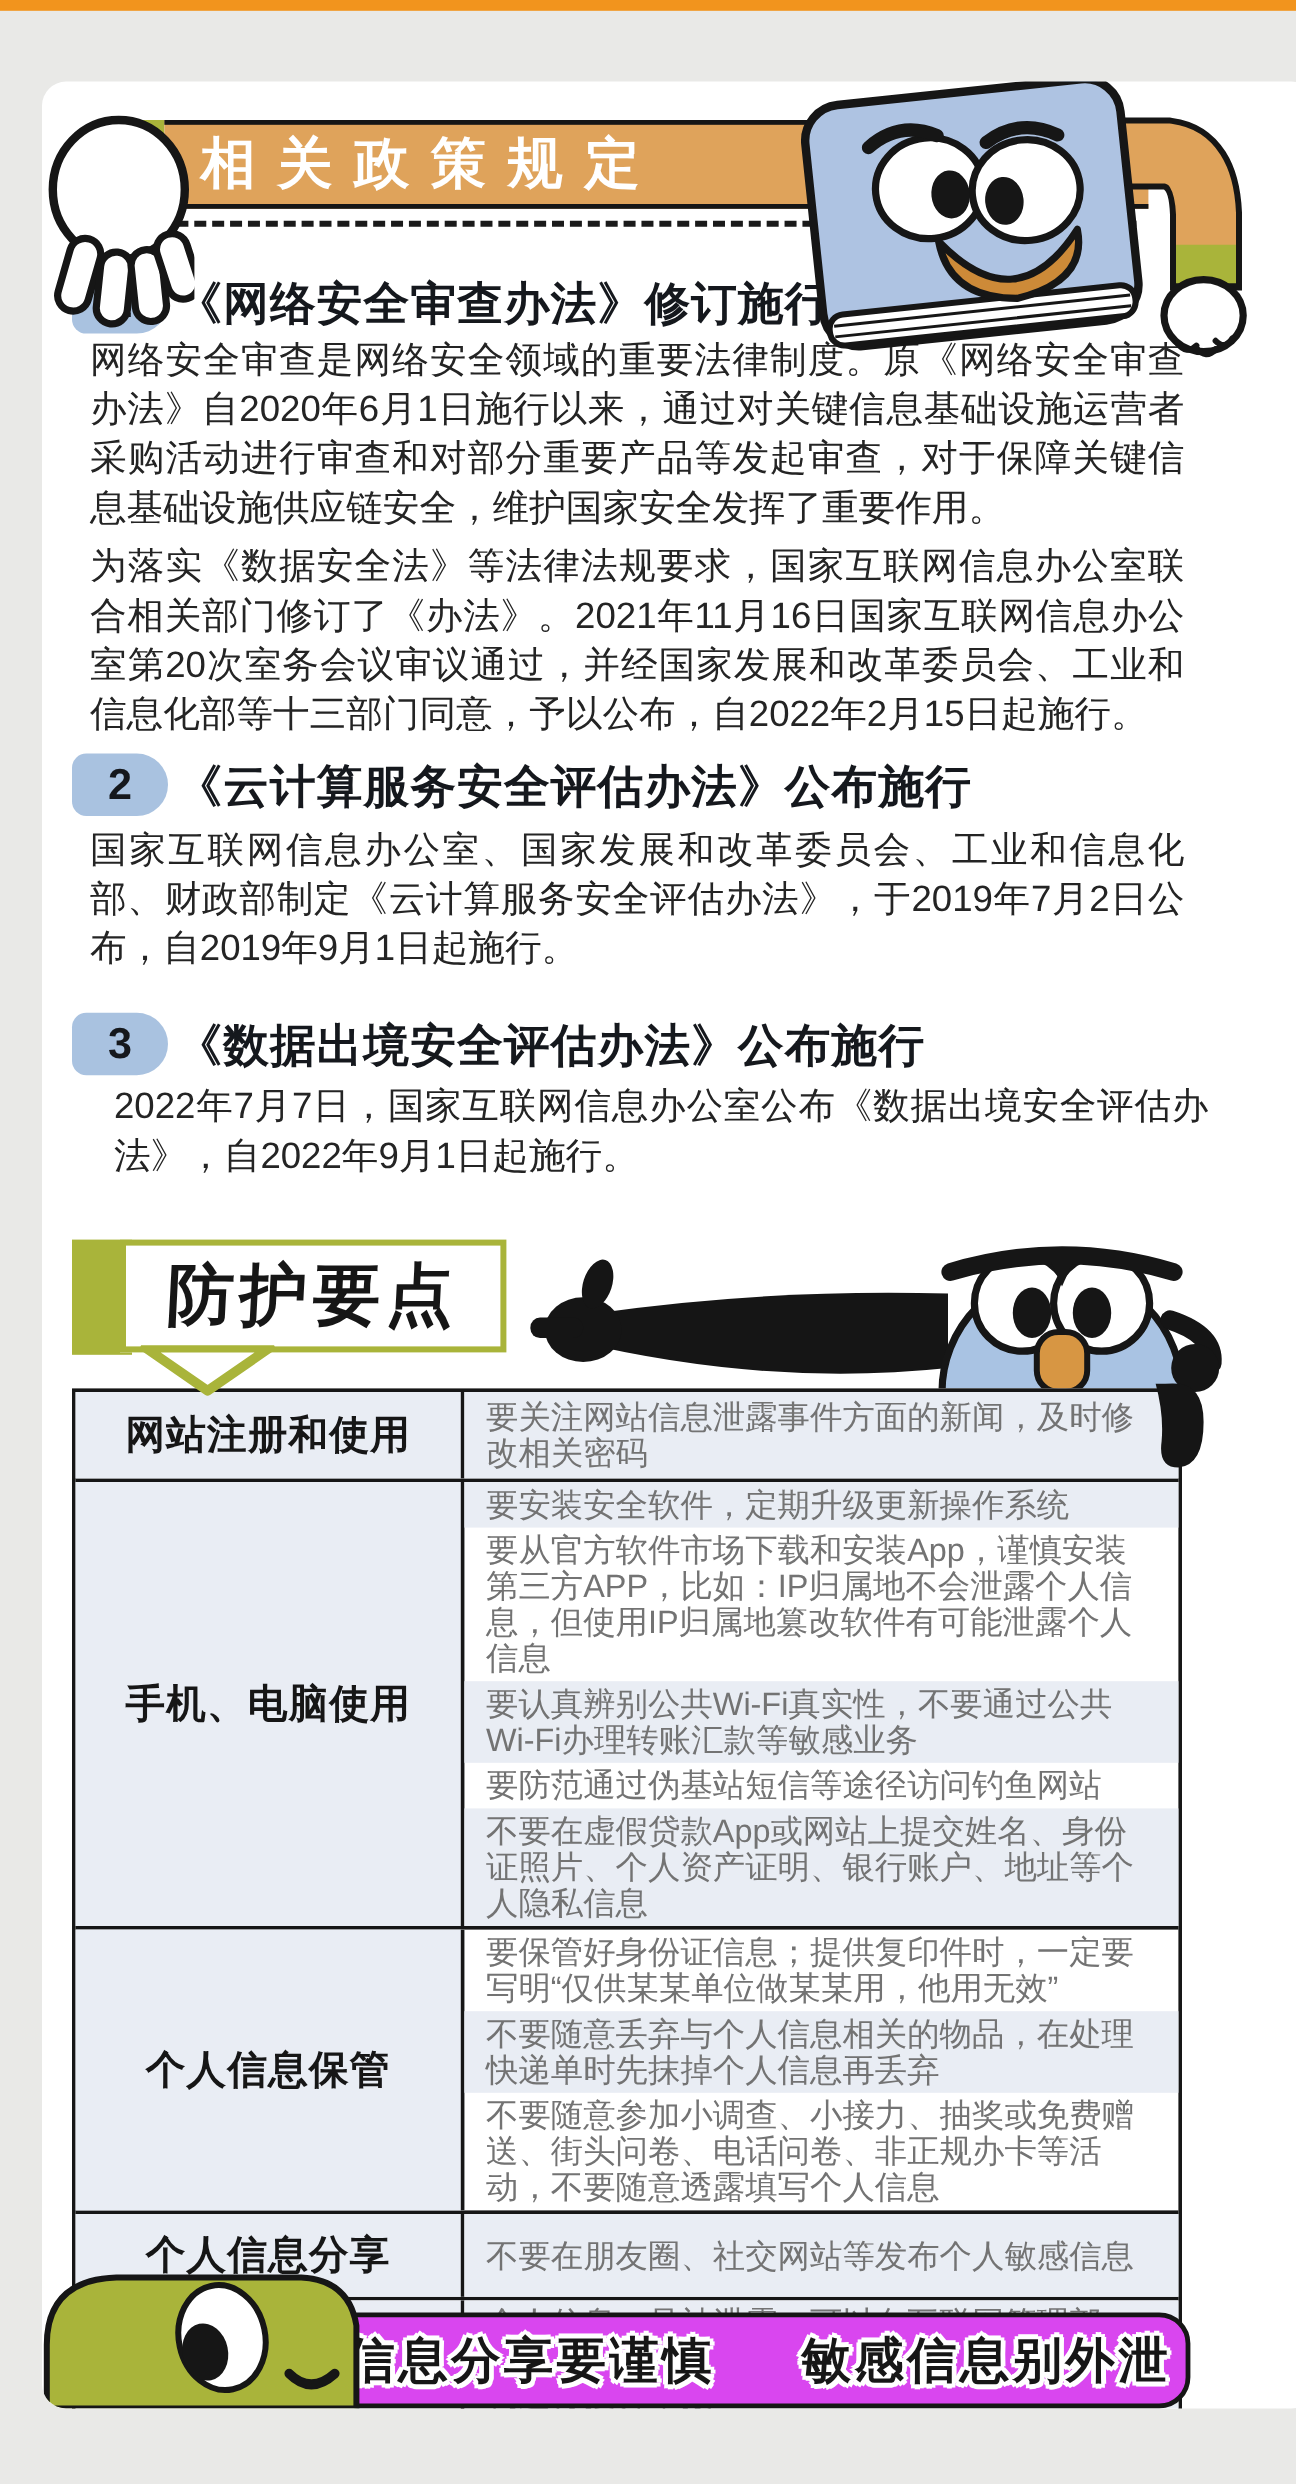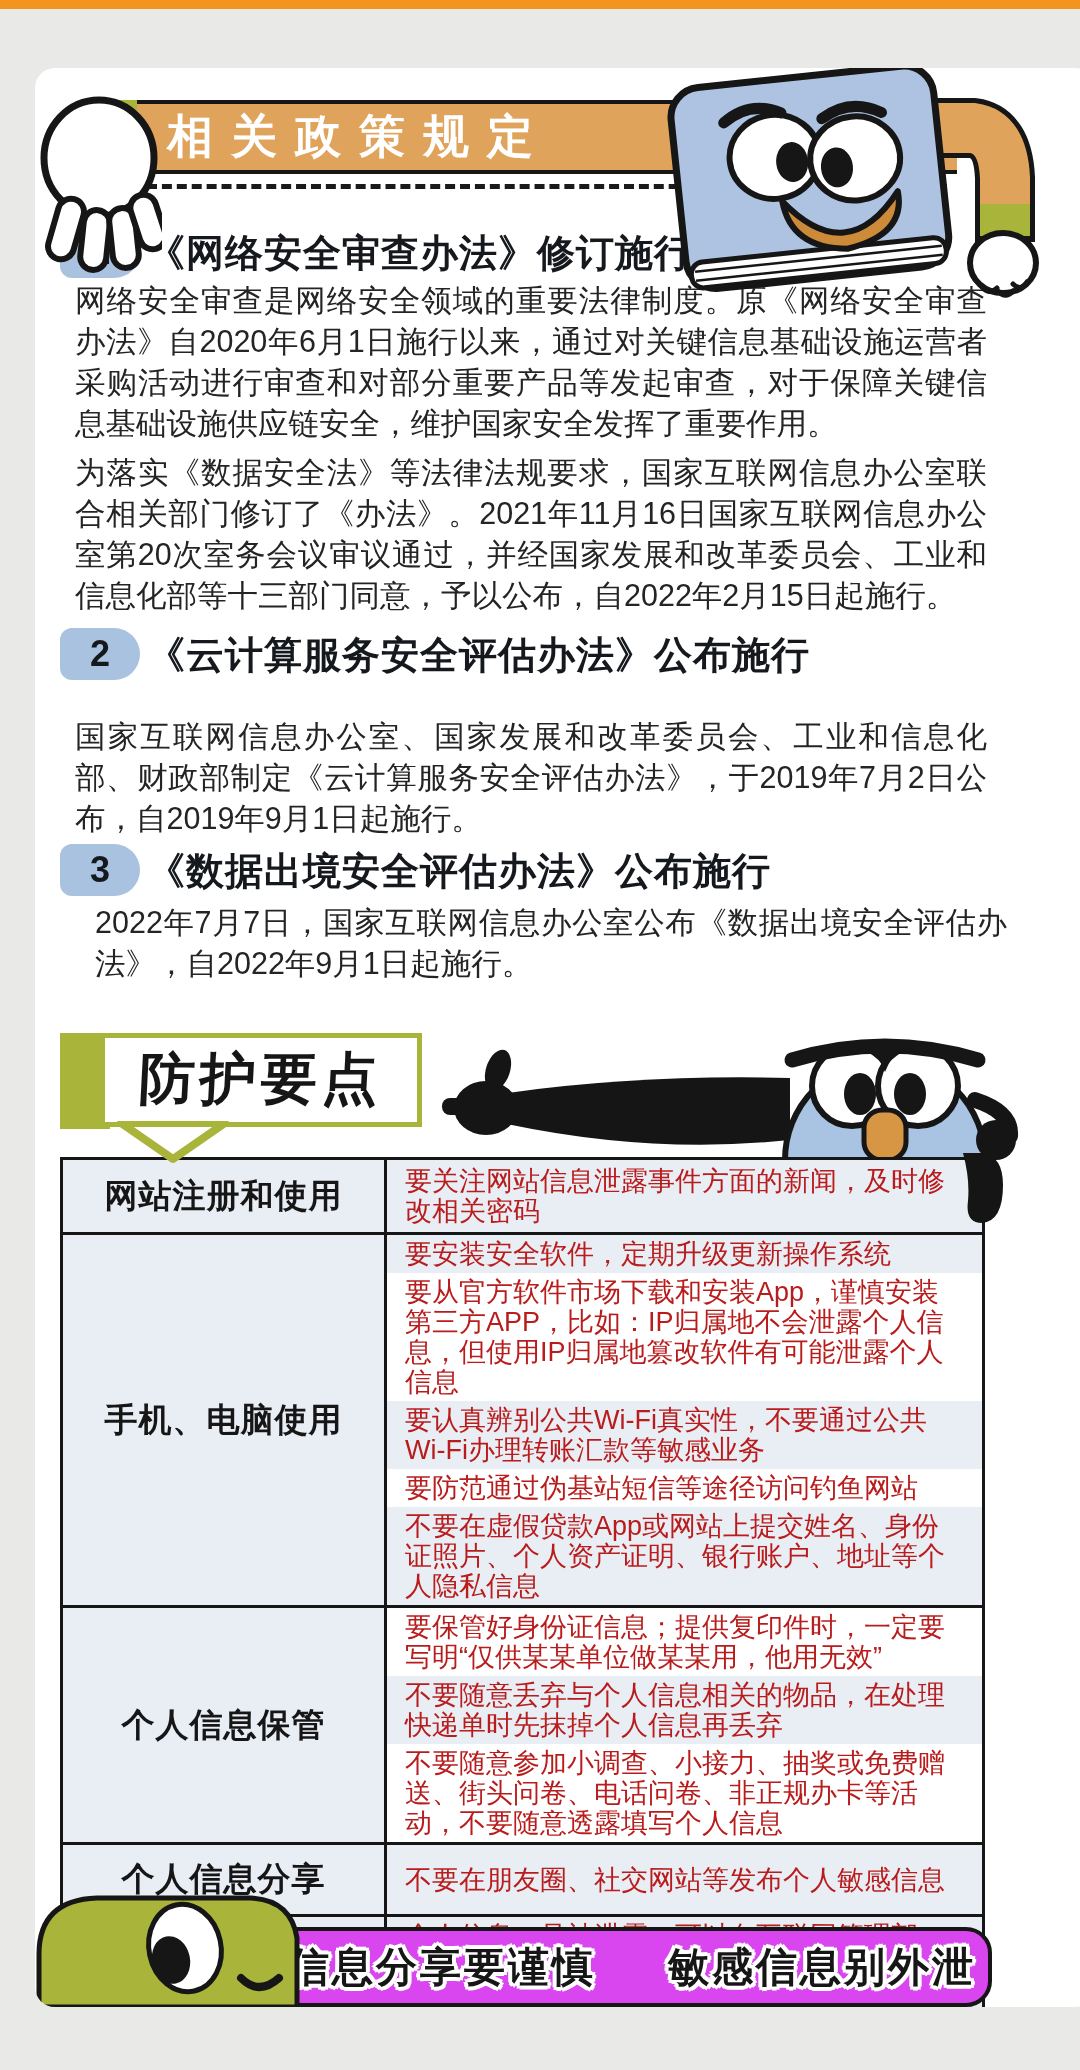--- a/index.html
+++ b/index.html
@@ -33,21 +33,21 @@
   .sec-badge {
     position:absolute; left:25px; width:80px; height:52px; background:#a9c2e0;
     border-radius:12px 26px 26px 12px; display:flex; align-items:center; justify-content:center;
     font-size:36px; font-weight:bold; color:#15181d;
   }
   .sec-head { position:absolute; left:112px; font-size:38px; font-weight:bold; color:#15181d; letter-spacing:1px; }
   .sec-para { position:absolute; left:40px; width:912px; font-size:30.5px; line-height:41px; color:#242424; text-align:justify; }
   .badge-1 { top:158px; } .head-1 { top:160px; }
   .para-1a { top:212px; } .para-1b { top:384px; }
   .badge-2 { top:560px; } .head-2 { top:562px; }
-  .para-2a { top:620px;margin-top:28px; }
+  .para-2a { top:620px; }
   .badge-3 { top:776px; } .head-3 { top:778px; }
   .para-3a { top:834px;margin-left:20px; }
   
   .pp-green-block { position:absolute; left:25px; top:965px; width:50px; height:96px; background:#a9b43a; z-index:1; }
   .pp-title-box {
     position:absolute; left:65px; top:965px; width:322px; height:94px;
     background:#ffffff; border:5px solid #a9b43a; z-index:2;
     display:flex; align-items:center; justify-content:center;
   }
   .pp-title { font-size:56px; font-weight:900; color:#161616; letter-spacing:5px; transform:skewX(-3deg); }
@@ -57,21 +57,21 @@
   
   .t-table { position:absolute; left:25px; top:1089px; width:925px; border:3px solid #161616; background:#ffffff; z-index:2; }
   .t-row { display:flex; min-height:72px; }
   .t-row + .t-row { border-top:3px solid #161616; }
   .t-cat {
     width:324px; flex:0 0 324px; background:#e9edf4; border-right:3px solid #161616;
     display:flex; align-items:center; justify-content:center;
     font-size:33px; font-weight:bold; color:#161616; letter-spacing:1px; text-align:left;
   }
   .t-tips { flex:1; display:flex; flex-direction:column; }
-  .t-tip { flex:1; padding:4px 18px; font-size:27px; line-height:30px; color:#b91c1c; display:flex; align-items:center; }
+  .t-tip { flex:1; padding:4px 18px; font-size:27px; line-height:30px; color:#737373; display:flex; align-items:center; }
   .t-tip.shaded { background:#e9edf4; }
   
   .foot-banner {
     position:absolute; left:237px; top:1859px; width:720px; height:80px;
     background:#d946ef; border:4px solid #161616; border-radius:26px; z-index:2;
     display:flex; align-items:center; justify-content:center; gap:72px;font-family:Liberation Mono, monospace;
   }
   .foot-text {
     font-size:41px; font-weight:bold; color:#161616; letter-spacing:3px;
     text-shadow:-3px -3px 0 #fff,3px -3px 0 #fff,-3px 3px 0 #fff,3px 3px 0 #fff,-4px 0 0 #fff,4px 0 0 #fff,0 -4px 0 #fff,0 4px 0 #fff;

